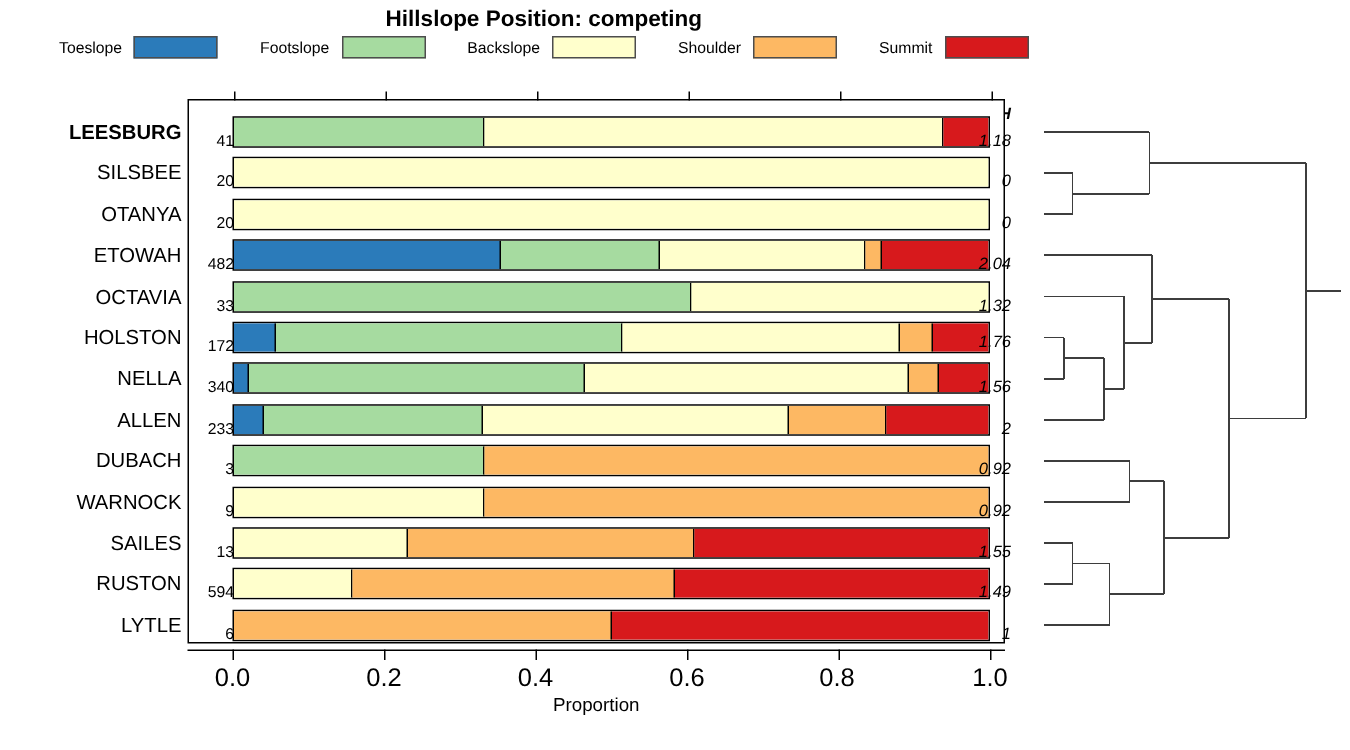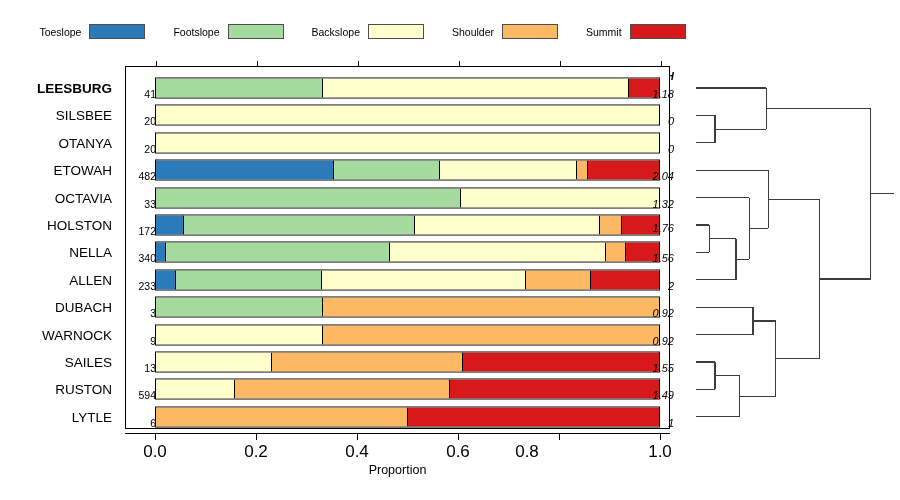--- a/index.html
+++ b/index.html
@@ -43,21 +43,21 @@
     border:1px solid #000;
     box-sizing:border-box;
     background:#fff;
   }
   
   .panel-tick{
     position:absolute;width:1px;height:6px;background:#000;
   }
 
   .rowlabels{
-    position:absolute;left:0;top:66px;width:120px;height:363px;
+    position:absolute;left:0;top:66px;width:120px;height:363px;padding-left:9px;
   }
   .rowlabel{
     position:absolute;right:8px;
     font-size:13.5px;
     text-align:right;
     white-space:nowrap;
     transform:translateY(-50%);
   }
   .rowlabel.bold{font-weight:bold;font-size:13.5px;}
 
@@ -115,20 +115,21 @@
   .dendro{
     position:absolute;left:690px;top:66px;width:210px;height:363px;
   }
   .dendro svg{display:block;}
 </style>
 </head>
 <body>
 
 <div id="root">
 
+  <div class="chart-title">Hillslope Position: competing</div>
 
   <div class="legend" id="legend">
       <div class="legend-item">
         <span class="legend-label">Toeslope</span>
         <span class="legend-swatch" style="background: rgb(43, 123, 186);"></span>
       </div>
       <div class="legend-item">
         <span class="legend-label">Footslope</span>
         <span class="legend-swatch" style="background: rgb(166, 219, 160);"></span>
       </div>
@@ -276,21 +277,21 @@
   <div id="xticks">
       <div class="xtick" style="left: 155px;"></div>
       <div class="xticklabel" style="left: 155px;">0.0</div>
       <div class="xtick" style="left: 256px;"></div>
       <div class="xticklabel" style="left: 256px;">0.2</div>
       <div class="xtick" style="left: 357px;"></div>
       <div class="xticklabel" style="left: 357px;">0.4</div>
       <div class="xtick" style="left: 458px;"></div>
       <div class="xticklabel" style="left: 458px;">0.6</div>
       <div class="xtick" style="left: 559px;"></div>
-      <div class="xticklabel" style="left: 527px;">0.8</div>
+      <div class="xticklabel" style="left: 558px;">0.8</div>
       <div class="xtick" style="left: 660px;"></div>
       <div class="xticklabel" style="left: 660px;">1.0</div>
     </div>
   <div class="xlab">Proportion</div>
 
   <div class="dendro">
     <svg width="210" height="363" viewBox="0 0 210 363" id="dendro-svg">
       <g fill="none" stroke="#3d3d3d" stroke-width="1.2" shape-rendering="crispEdges">
           <line x1="6" y1="49.400000000000006" x2="25" y2="49.400000000000006"></line>
           <line x1="6" y1="76.80000000000001" x2="25" y2="76.80000000000001"></line>

